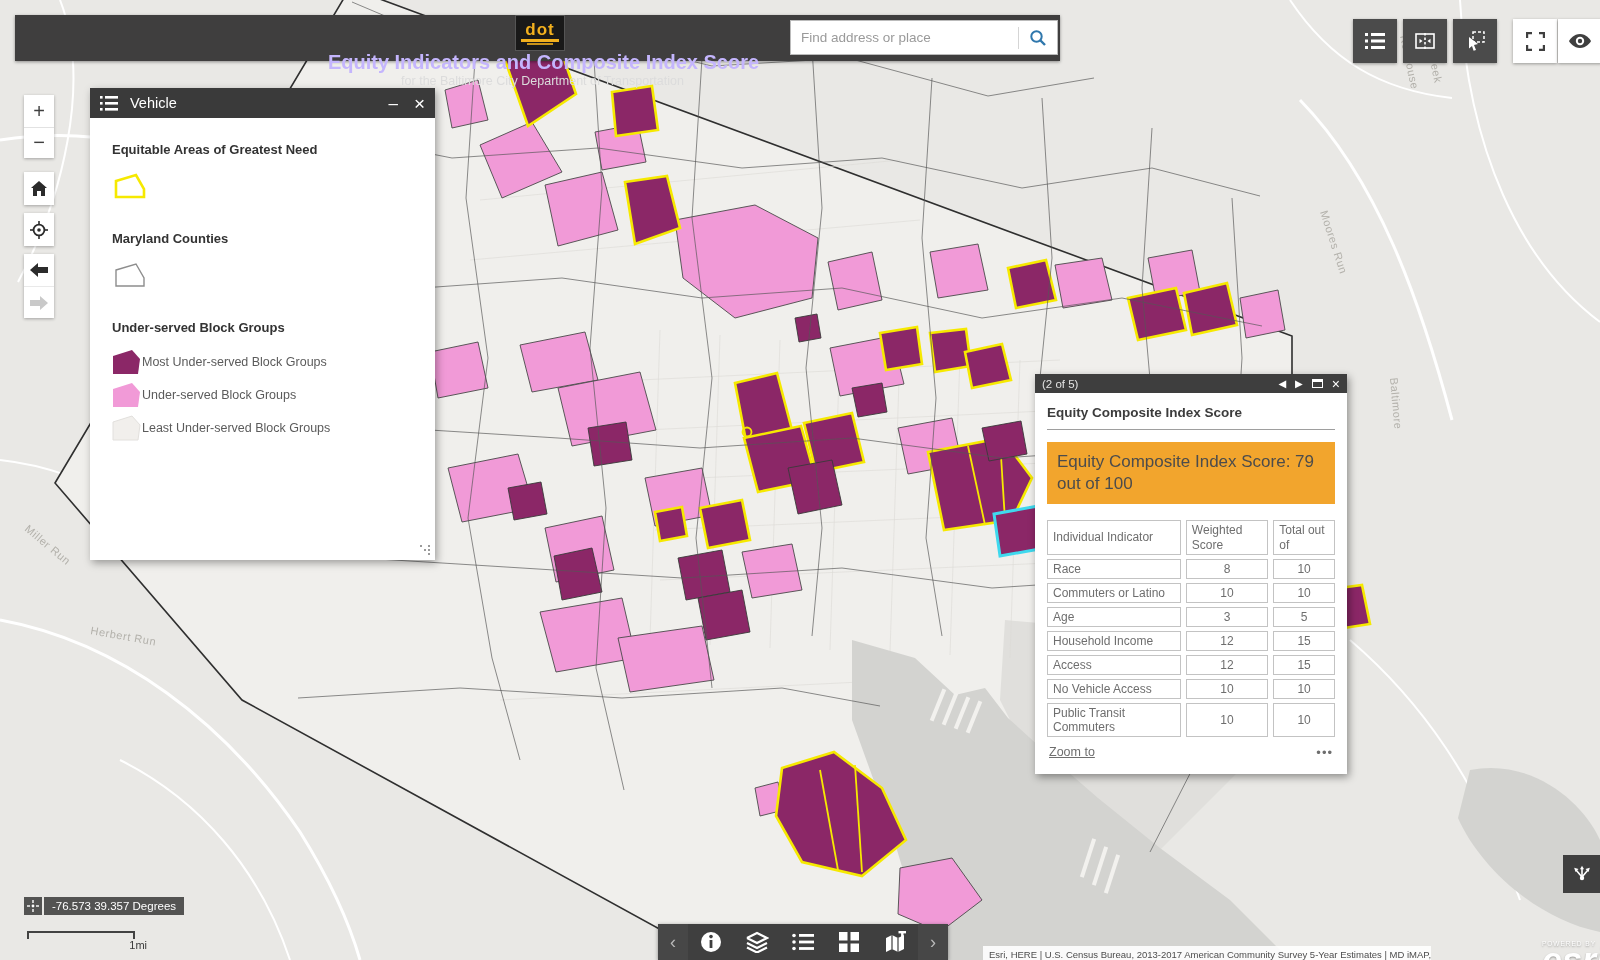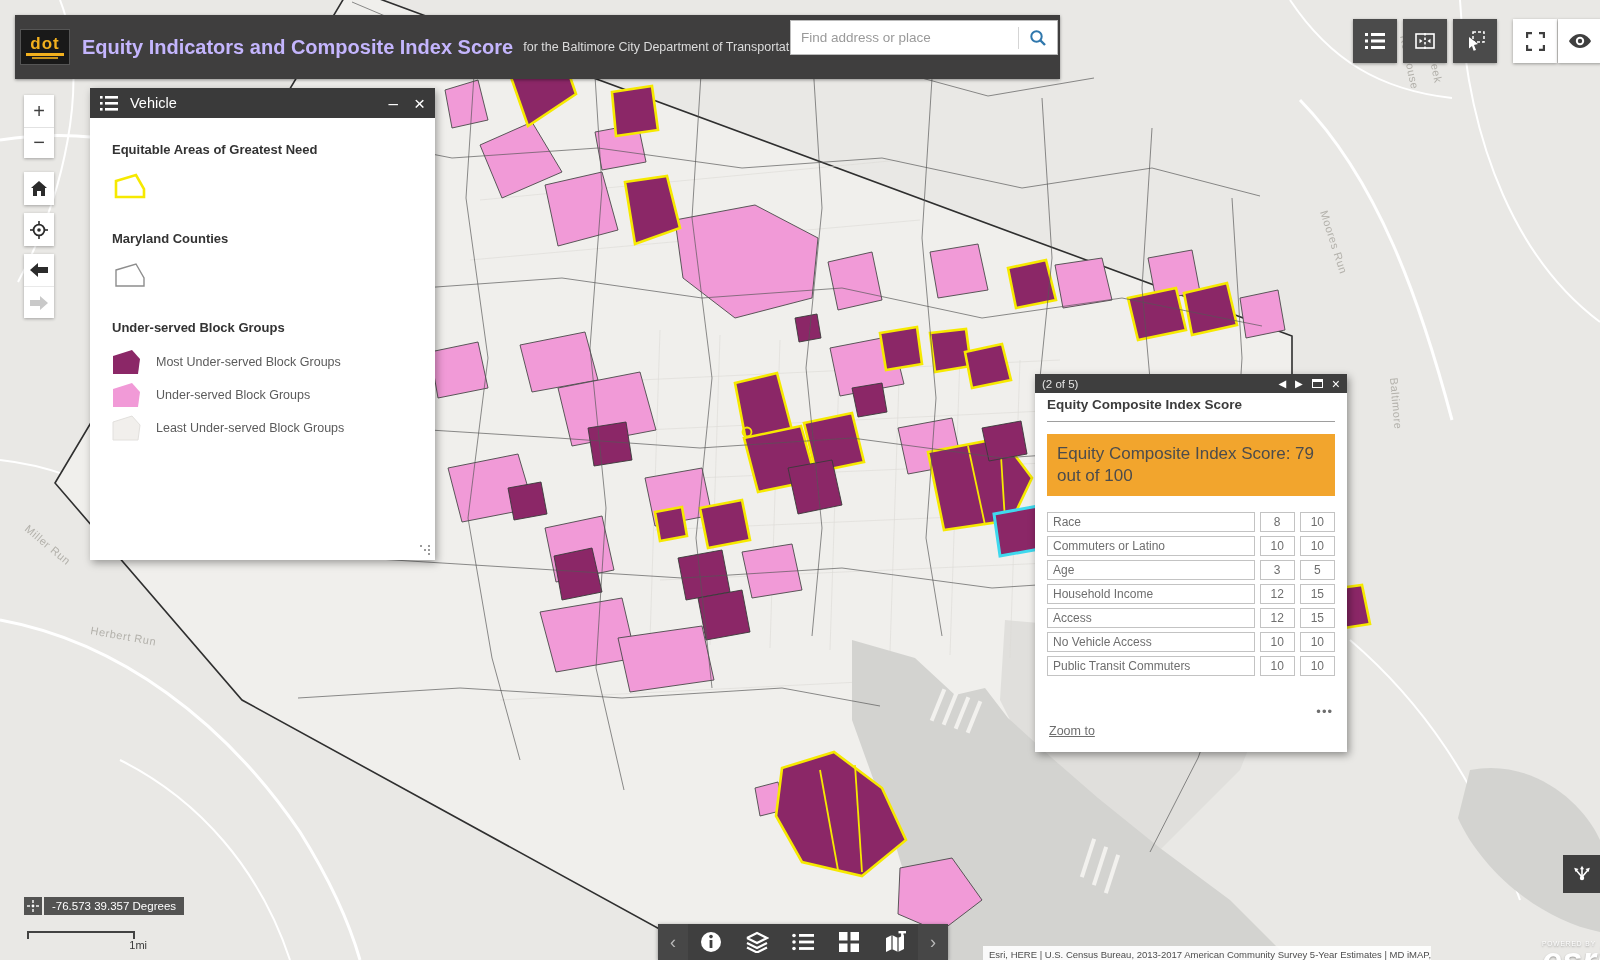--- a/index.html
+++ b/index.html
@@ -15,21 +15,21 @@
   .streets path { stroke:#dcdad6; stroke-width:1; fill:none; opacity:.6; }
   .mesh path { stroke:#565656; stroke-width:.8; fill:none; opacity:.85; }
   .p  { fill:var(--underserved); stroke:#4a4a4a; stroke-width:.9; }
   .m  { fill:var(--most-underserved); stroke:#3a3a3a; stroke-width:.9; }
   .y  { stroke:var(--greatest-need-yellow); stroke-width:2.6; }
   .yi { stroke:var(--greatest-need-yellow); stroke-width:1.8; fill:none; }
   .cy { stroke:var(--selection-cyan); stroke-width:3; }
   .maplabel { font-size:11px; fill:#b3b1ab; letter-spacing:.6px; }
 
   
-  .header { position:absolute; left:15px; top:15px; width:1045px; height:64px; background:var(--header-bg); z-index:10; display:flex; align-items:center; box-shadow:0 1px 3px rgba(0,0,0,.4); }
+  .header { position:absolute; left:15px; top:15px; width:1045px; height:46px; background:var(--header-bg); z-index:10; display:flex; align-items:center; box-shadow:0 1px 3px rgba(0,0,0,.4);flex-direction:column; }
   .logo { width:50px; height:36px; background:#191919; margin-left:5px; display:flex; flex-direction:column; align-items:center; justify-content:center; border:1px solid #555; flex:none; }
   .logo-text { color:#f2b01e; font-weight:bold; font-size:17px; line-height:15px; letter-spacing:1px; }
   .logo-bar  { width:38px; height:3px; background:#f2b01e; margin-top:2px; }
   .logo-bar2 { width:26px; height:2px; background:#c8921a; margin-top:1px; }
   .app-title { color:#c4b5fd; font-weight:bold; font-size:20px; margin-left:12px; white-space:nowrap; }
   .app-subtitle { color:#dcdcdc; font-size:12.5px; margin-left:10px; white-space:nowrap; }
   .searchbox { position:absolute; left:775px; top:5px; width:268px; height:35px; background:#ffffff; border:1px solid #bbb; display:flex; align-items:center; }
   .searchbox input { flex:1; border:none; outline:none; font-size:13.5px; padding:0 10px; color:#555; font-family:"Liberation Sans",sans-serif; background:transparent; }
   .searchbox input::placeholder { color:#9a9a9a; }
   .search-divider { width:1px; height:22px; background:#d5d5d5; }
@@ -55,41 +55,41 @@
   
   .legend-panel { position:absolute; left:90px; top:88px; width:345px; height:472px; background:#fff; z-index:8; box-shadow:2px 3px 8px rgba(0,0,0,.35); }
   .panel-titlebar { height:30px; background:var(--panel-header-bg); color:#fff; display:flex; align-items:center; padding:0 10px; }
   .panel-title { font-size:14.5px; margin-left:12px; }
   .panel-titlebar .spacer { flex:1; }
   .pt-btn { color:#fff; font-size:17px; margin-left:16px; cursor:pointer; line-height:1; }
   .legend-body { padding:24px 0 0 22px; position:relative; }
   .lg-heading { font-size:13px; font-weight:bold; color:#333; margin-bottom:14px; }
   .lg-swatch { margin-bottom:26px; }
   .lg-item { display:flex; align-items:center; margin-bottom:7px; }
-  .lg-item-label { font-size:12.5px; color:#5b5b5b; margin-left:14px; }
+  .lg-item-label { font-size:12.5px; color:#5b5b5b; }
   .resize-dots { position:absolute; right:5px; bottom:5px; width:10px; height:10px; }
   .resize-dots i { display:block; width:2px; height:2px; background:#9a9a9a; box-shadow:8px 0 #9a9a9a, 4px 4px #9a9a9a, 8px 4px #9a9a9a, 8px 8px #9a9a9a; margin:0; }
 
   
   .popup { position:absolute; left:1035px; top:374px; width:312px; z-index:9; background:#fff; box-shadow:2px 3px 8px rgba(0,0,0,.4); }
   .popup-header { height:19px; background:#3e3e3e; display:flex; align-items:center; padding:0 7px; }
   .popup-pager { color:#e3e3e3; font-size:11.5px; }
   .popup-header .spacer { flex:1; }
   .ph-btn { color:#fff; font-size:10px; margin-left:9px; cursor:pointer; line-height:1; }
   .ph-max { width:11px; height:9px; border:1.5px solid #fff; border-top:3px solid #fff; margin-left:9px; cursor:pointer; }
   .ph-close { font-size:14px; margin-left:9px; }
-  .popup-body { padding:4px 12px 8px 12px; }
+  .popup-body { padding:12px 12px 8px 12px; }
   .popup-title { font-size:13.5px; color:#3c3c3c; font-weight:bold; padding-bottom:9px; border-bottom:1px solid #9e9e9e; margin-bottom:12px; }
   .score-banner { background:var(--accent-orange); color:#4c4c4c; font-size:17px; line-height:1.3; padding:9px 10px; margin-bottom:12px; }
   .popup table { border-collapse:separate; border-spacing:5px 4px; margin-left:-5px; font-size:12px; color:#6e6e6e; width:calc(100% + 10px); }
   .popup th, .popup td { border:1px solid #c3c3c3; padding:2px 5px; font-weight:normal; text-align:left; vertical-align:middle; }
   .popup th { line-height:1.2; }
   .popup td.num, .popup th.num { text-align:center; }
   .popup-footer { display:flex; align-items:center; padding:4px 2px 6px 2px; }
-  .zoomto { font-size:12.5px; color:#6e6e6e; text-decoration:underline; cursor:pointer;margin-top:40px; }
+  .zoomto { font-size:12.5px; color:#6e6e6e; text-decoration:underline; cursor:pointer; }
   .popup-footer .spacer { flex:1; }
   .more-dots { color:#6e6e6e; font-size:13px; letter-spacing:1px; cursor:pointer; }
 
   
   .btoolbar { position:absolute; left:658px; top:924px; height:36px; z-index:9; display:flex; background:#3f3f3f; box-shadow:0 1px 4px rgba(0,0,0,.4); }
   .bt-chev { width:30px; display:flex; align-items:center; justify-content:center; color:#b9b9b9; font-size:18px; background:#474747; cursor:pointer; }
   .bt-btn { width:46px; display:flex; align-items:center; justify-content:center; cursor:pointer; }
 
   
   .coord-widget { position:absolute; left:24px; top:897px; z-index:9; display:flex; }
@@ -402,20 +402,25 @@
     <span class="ph-btn">◀</span>
     <span class="ph-btn">▶</span>
     <span class="ph-max"></span>
     <span class="ph-btn ph-close">×</span>
   </div>
   <div class="popup-body">
     <div class="popup-title">Equity Composite Index Score</div>
     <div class="score-banner">Equity Composite Index Score: 79 out of 100</div>
     <table>
       <tbody>
+          <tr>
+        <th style="width:104px;">Individual Indicator</th>
+        <th style="width:64px;">Weighted Score</th>
+        <th style="width:48px;">Total out of</th>
+      </tr>
       <tr>
             <td>Race</td>
             <td class="num">8</td>
             <td class="num">10</td>
           </tr>
       <tr>
             <td>Commuters or Latino</td>
             <td class="num">10</td>
             <td class="num">10</td>
           </tr>

